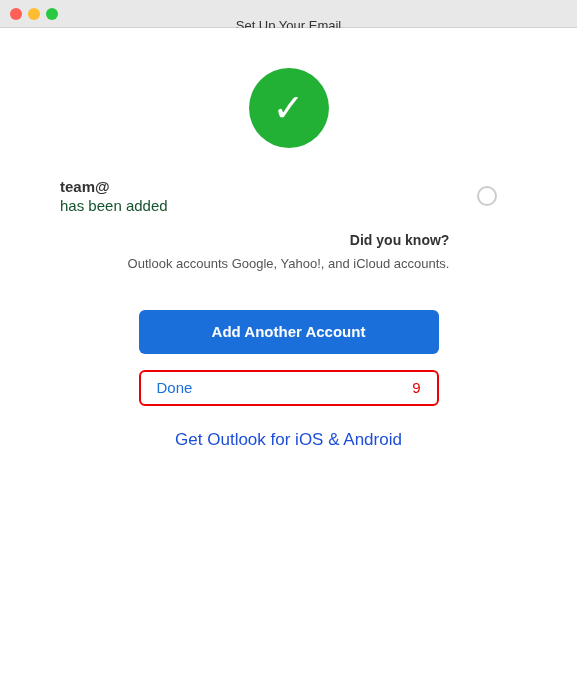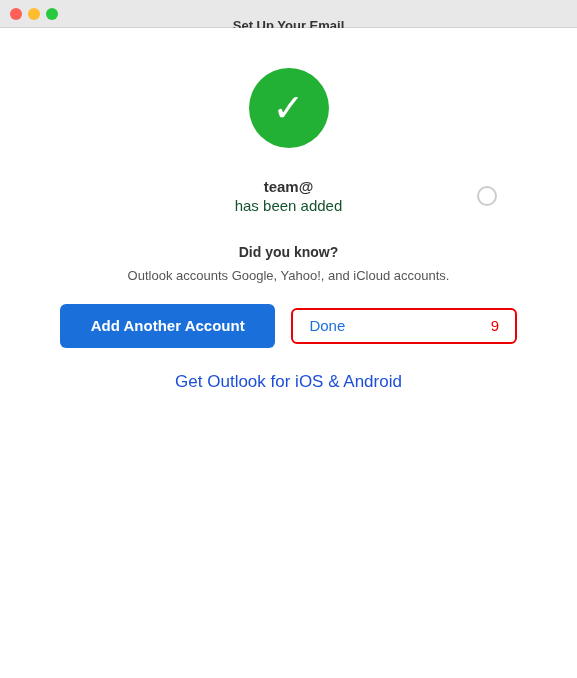--- a/index.html
+++ b/index.html
@@ -43,21 +43,21 @@
       border-radius: 50%;
     }
 
     .traffic-light.close { background: #ff5f57; }
     .traffic-light.minimize { background: #febc2e; }
     .traffic-light.maximize { background: #28c840; }
 
     .title-bar-title {
       font-size: 13px;
       color: #333;
-      font-weight: 700;
+      font-weight: 400;
       margin-top: 24px;
     }
 
     
     .watermark-container {
       position: absolute;
       top: 28px;
       left: 0;
       width: 100%;
       height: calc(100% - 28px);
@@ -105,22 +105,21 @@
     }
 
     .checkmark {
       color: white;
       font-size: 38px;
       line-height: 1;
     }
 
     
     .account-info {
-      text-align: center;
-      margin-bottom: 30px;
+      margin-bottom: 18px;
       position: relative;
       width: 100%;
     }
 
     .account-email {
       font-size: 15px;
       font-weight: 700;
       color: #333;
     }
 
@@ -137,42 +136,43 @@
       transform: translateY(-50%);
       width: 20px;
       height: 20px;
       border-radius: 50%;
       border: 2px solid #ccc;
       background: white;
     }
 
     
     .did-you-know {
-      text-align: center;
-      margin-bottom: 18px;
+      text-align: right;
+      margin-bottom: 36px;
       padding: 0 10px;
     }
 
     .did-you-know-title {
       font-size: 14px;
       font-weight: 700;
       color: #333;
       margin-bottom: 6px;
     }
 
     .did-you-know-text {
       font-size: 13px;
       color: #555;
       line-height: 1.5;
     }
 
     
     .button-group {
       width: 100%;
       display: flex;
+      flex-direction: column;
       gap: 16px;
       align-items: center;
     }
 
     .btn-add-account {
       width: 300px;
       height: 44px;
       background: #1a6fdb;
       color: white;
       border: none;

